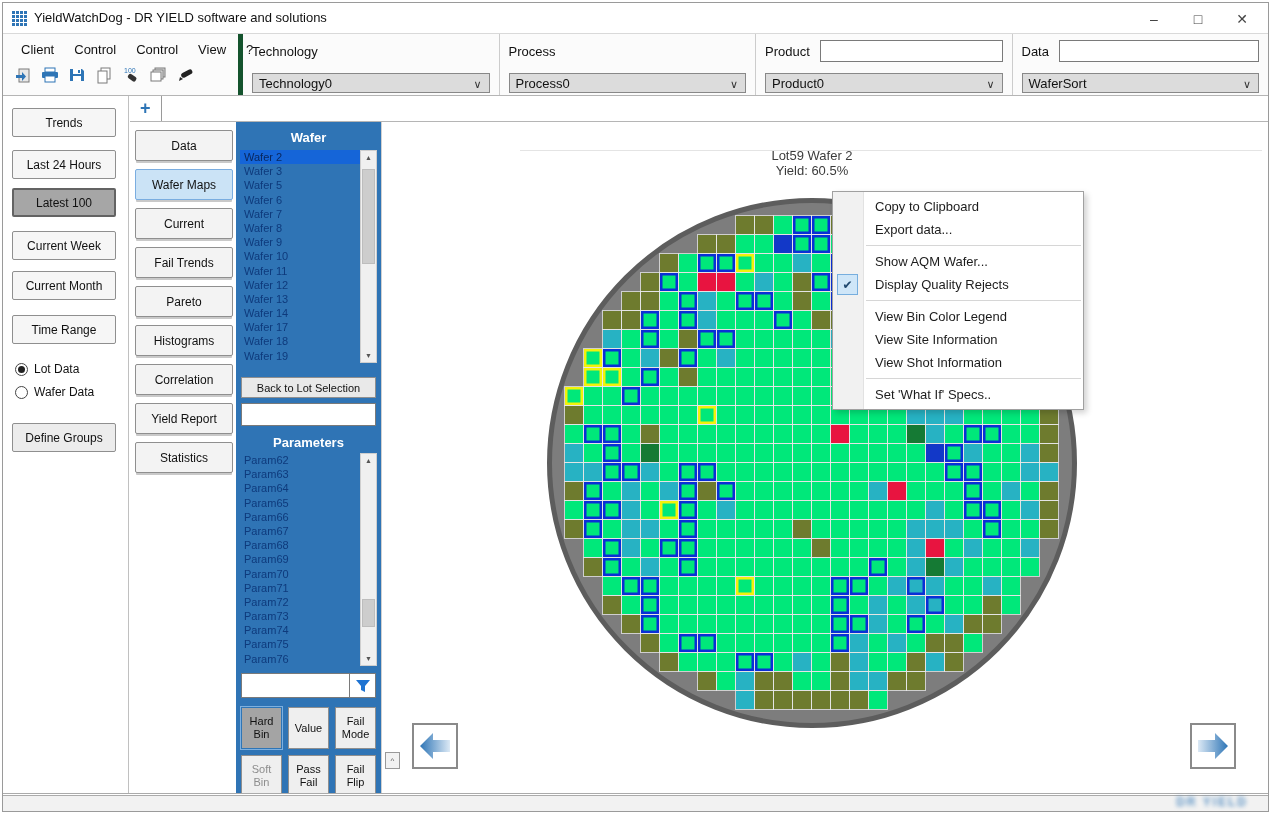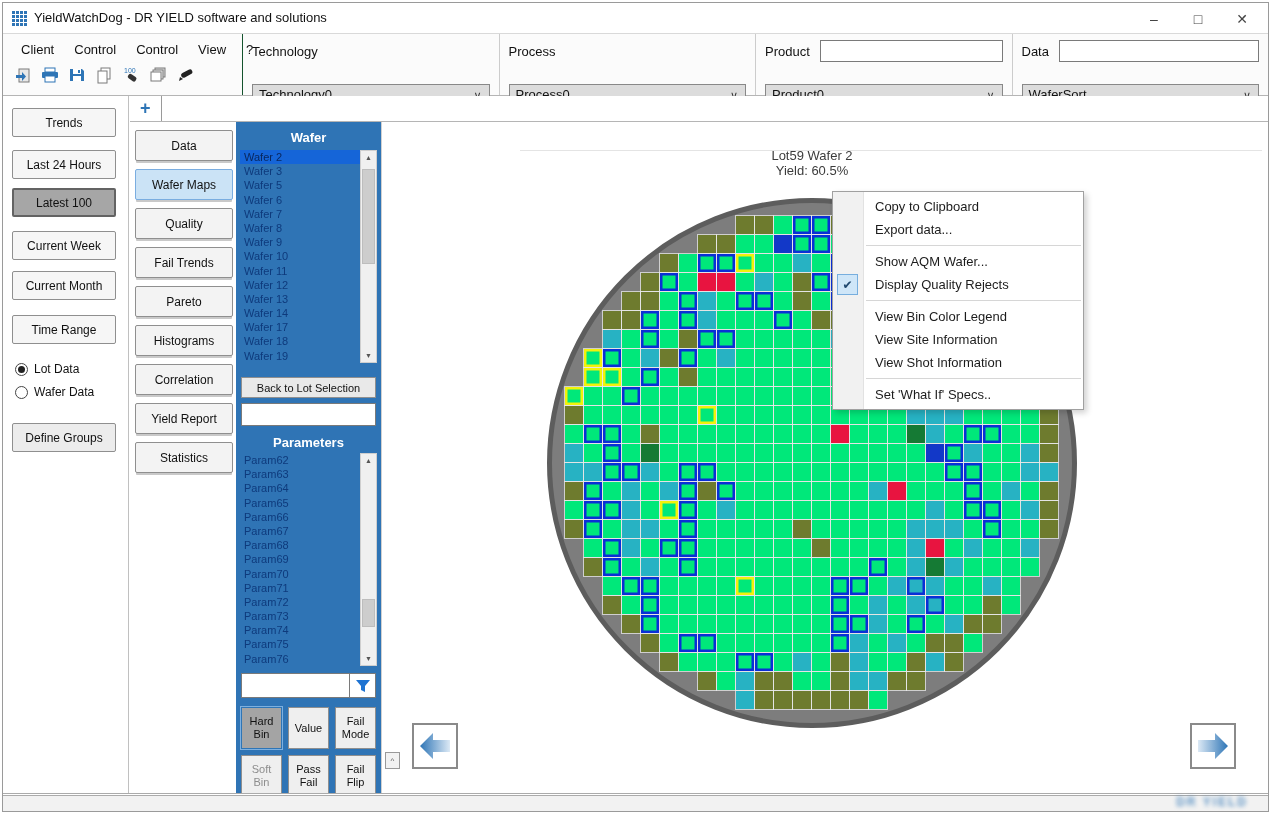--- a/index.html
+++ b/index.html
@@ -9,31 +9,31 @@
   
   .titlebar { position:absolute; left:0; top:0; right:0; height:31px; background:#ffffff; border-bottom:1px solid #d9d9d9; }
   .app-icon { position:absolute; left:9px; top:8px; width:15px; height:15px; display:grid; grid-template-columns:repeat(4,3px); grid-template-rows:repeat(4,3px); gap:1px; }
   .app-icon i { background:#2e75b6; }
   .title-text { position:absolute; left:31px; top:7px; font-size:13px; color:#111; }
   .win-btns { position:absolute; right:4px; top:0; height:31px; display:flex; }
   .win-btn { width:44px; height:31px; display:flex; align-items:center; justify-content:center; font-size:14px; color:#444; }
 
   
   .topbar { position:absolute; left:0; top:31px; right:0; height:62px; background:#fbfbfb; border-bottom:1px solid #b5b5b5; display:flex; }
-  .cmd-col { width:240px; border-right:1px solid #14532d; position:relative; }
+  .cmd-col { width:240px; border-right:5px solid #14532d; position:relative; }
   .menu-row { display:flex; gap:4px; padding:6px 6px 0 10px; }
   .menu-item { font-size:13px; color:#111; padding:2px 8px; }
   .tool-row { display:flex; align-items:center; gap:7px; padding:6px 0 0 10px; }
   .tool-ico { width:20px; height:20px; display:flex; align-items:center; justify-content:center; }
   .field-col { flex:1; position:relative; border-right:1px solid #cccccc; padding:5px 9px 0 9px; }
   .field-col:last-child { border-right:none; }
   .field-label-row { display:flex; align-items:center; height:24px; gap:10px; }
   .field-label { font-size:13px; color:#111; white-space:nowrap; }
   .field-input { flex:1; height:22px; border:1px solid #7a7a7a; background:#fff; font-size:12px; padding:0 4px; font-family:"Liberation Sans",sans-serif; }
-  .combo { margin-top:21px; height:20px; background:#dcdcdc; border:1px solid #888888; display:flex; align-items:center; padding:4px 6px; font-size:13px; color:#111; position:relative; }
+  .combo { margin-top:10px; height:20px; background:#dcdcdc; border:1px solid #888888; display:flex; align-items:center; padding:4px 6px; font-size:13px; color:#111; position:relative; }
   .combo .arrow { position:absolute; right:7px; top:4px; font-size:11px; color:#333; }
 
   
   .sidebar { position:absolute; left:0; top:93px; width:126px; bottom:18px; border-right:1px solid #c0c0c0; background:#fff; }
   .side-btn { position:absolute; left:9px; width:104px; height:29px; background:#f6f6f6; border:1px solid #8f8f8f; border-radius:2px; font-size:12px; color:#111; display:flex; align-items:center; justify-content:center; }
   .side-btn.active { background:#a6a6a6; border:2px solid #636363; }
   .radio-row { position:absolute; left:12px; display:flex; align-items:center; gap:6px; font-size:12px; color:#111; }
   .radio { width:13px; height:13px; border:1px solid #444; border-radius:50%; background:#fff; position:relative; }
   .radio.checked::after { content:""; position:absolute; left:2px; top:2px; width:7px; height:7px; border-radius:50%; background:#222; }
   .collapse-handle { position:absolute; right:-9px; top:344px; font-size:10px; color:#555; width:9px; text-align:center; }
@@ -251,21 +251,21 @@
     <div class="collapse-handle">&lt;</div>
   </div>
 
   <div class="tabbar">
     <div class="tab-add">+</div>
   </div>
 
   <div class="modules">
       <div class="mod-btn">Data</div>
       <div class="mod-btn active">Wafer Maps</div>
-      <div class="mod-btn">Quality</div>
+      <div class="mod-btn">Current</div>
       <div class="mod-btn">Fail Trends</div>
       <div class="mod-btn">Pareto</div>
       <div class="mod-btn">Histograms</div>
       <div class="mod-btn">Correlation</div>
       <div class="mod-btn">Yield Report</div>
       <div class="mod-btn">Statistics</div>
     </div>
 
   <div class="bluepanel">
     <div class="panel-h">Wafer</div>

